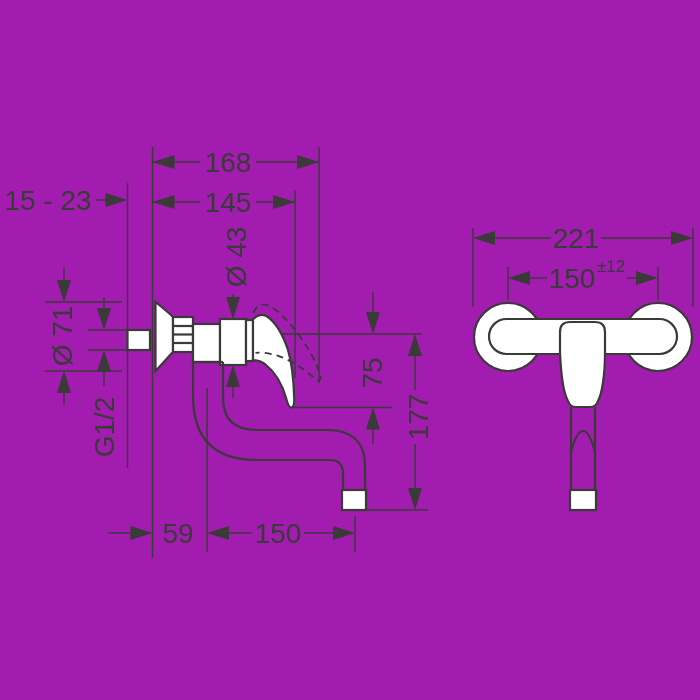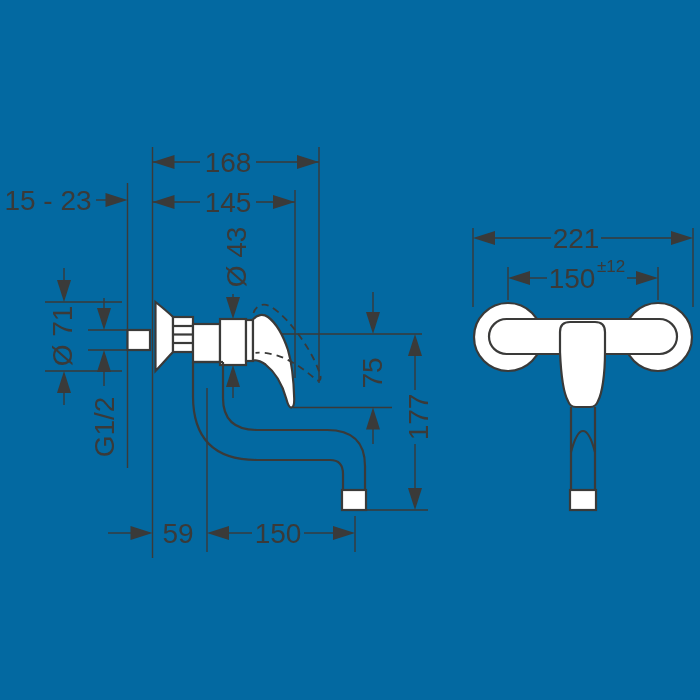--- a/index.html
+++ b/index.html
@@ -1,16 +1,16 @@
 <!DOCTYPE html>
 <html><head>
 <meta charset="utf-8">
 <style>
   html,body{margin:0;padding:0;background:#ffffff;}
-  .canvas{position:relative;width:700px;height:700px;background:#0369a1;overflow:hidden;}
+  .canvas{position:relative;width:700px;height:700px;background:#a21caf;overflow:hidden;}
   svg{display:block;}
   .dimtext{font-family:"Liberation Sans",sans-serif;font-size:28px;fill:#3a3a39;}
   .dimtext-small{font-family:"Liberation Sans",sans-serif;font-size:17px;fill:#3a3a39;}
   .thin{stroke:#3a3a39;stroke-width:1.4;fill:none;}
   .thick{stroke:#3a3a39;stroke-width:2.2;fill:none;}
   .thickw{stroke:#3a3a39;stroke-width:2.2;fill:#ffffff;}
   .dashed{stroke:#3a3a39;stroke-width:1.8;fill:none;stroke-dasharray:7 5;}
   .arr{fill:#3a3a39;stroke:none;}
 </style>
 </head>

